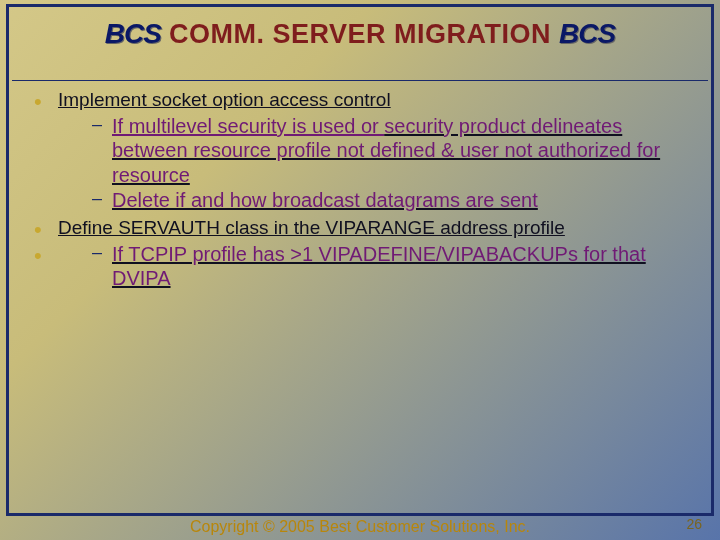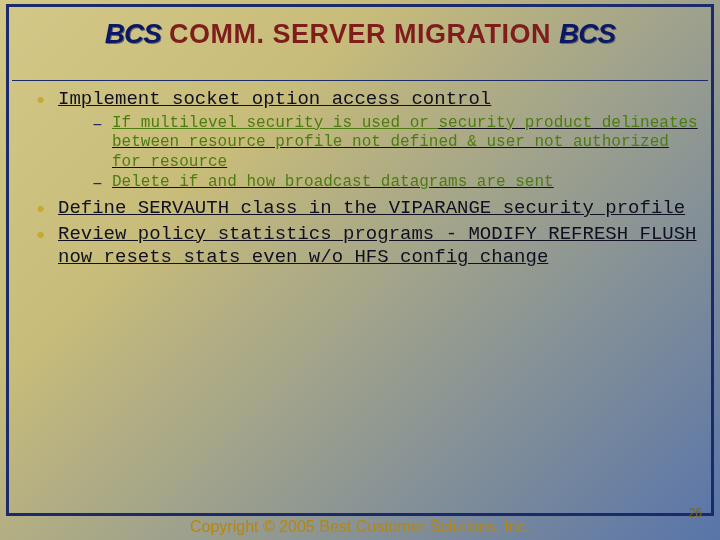--- a/index.html
+++ b/index.html
@@ -33,21 +33,21 @@
     text-shadow: 1px 1px 0 #666;
   }
   .title-text {
     font-weight: 900;
     font-size: 27px;
     color: #7f1d1d;
     letter-spacing: 0.5px;
   }
   .content {
     position: absolute;
-    top: 88px; left: 30px; right: 20px; bottom: 30px; font-family: Liberation Mono, monospace;
+    top: 88px; left: 30px; right: 20px; bottom: 30px;
   }
   ul.bullets { list-style: none; }
   ul.bullets > li {
     position: relative;
     padding-left: 28px;
     font-size: 19px;
     color: #101020;
     text-decoration: underline;
     line-height: 1.25;
     margin-bottom: 2px;
@@ -56,22 +56,22 @@
     content: "•";
     position: absolute;
     left: 4px; top: 0;
     color: #c8a830;
     font-size: 22px;
   }
   ul.sub { list-style: none; margin-top: 2px; margin-bottom: 4px; }
   ul.sub > li {
     position: relative;
     padding-left: 54px;
-    font-size: 16px;
-    color: #4d7c0f;
+    font-size: 20px;
+    color: #701a75;
     text-decoration: none;
     line-height: 1.22;
     margin-bottom: 1px;
   }
   ul.sub > li::before {
     content: "–";
     position: absolute;
     left: 34px;
     color: #1a2a6a;
     font-size: 18px;
@@ -80,22 +80,22 @@
   .footer {
     position: absolute;
     bottom: 4px;
     left: 0; right: 0;
     text-align: center;
     font-size: 16px;
     color: #b8860b;
   }
   .pagenum {
     position: absolute;
-    bottom: 20px; right: 18px;
-    font-size: 12px;
+    bottom: 8px; right: 18px;
+    font-size: 14px;
     color: #7a6520;
   }
 </style>
 </head>
 <body>
 
 <div class="border-top"></div>
 <div class="border-bottom"></div>
 <div class="border-left"></div>
 <div class="border-right"></div>
@@ -112,28 +112,28 @@
 
     <li>
       <span>Implement socket option access control</span>
       <ul class="sub">
         <li><span class="sub-u">If multilevel security is used or </span><span>security product delineates between resource profile not defined &amp; user not authorized for resource</span></li>
         <li><span>Delete if and how broadcast datagrams are sent</span></li>
       </ul>
     </li>
 
     <li>
-      <span>Define SERVAUTH class in the VIPARANGE security profile</span>
+      <span>Define SERVAUTH class in the VIPARANGE address profile</span>
     </li>
 
     <li>
+      <ul class="sub">
+        <li><span>If TCPIP profile has &gt;1 VIPADEFINE/VIPABACKUPs for that DVIPA</span></li>
+      </ul>
     </li>
 
 
-    <li>
-      <span>Review policy statistics programs - MODIFY REFRESH FLUSH now resets stats even w/o HFS config change</span>
-    </li>
 
   </ul>
 </div>
 
 <div class="footer">Copyright © 2005 Best Customer Solutions, Inc.</div>
 <div class="pagenum">26</div>
 
 </body></html>

